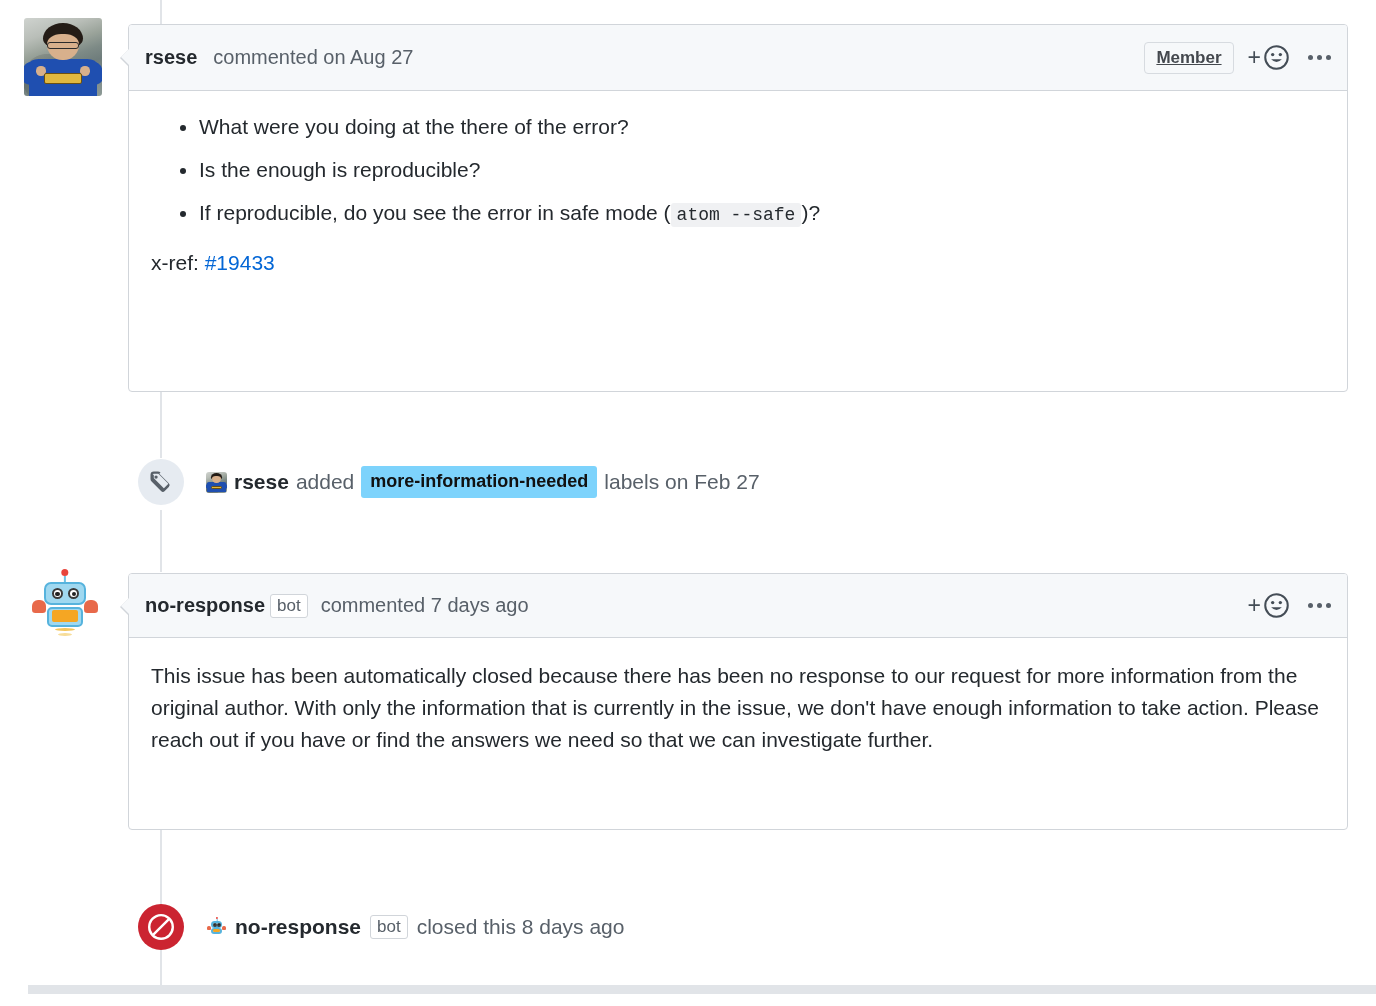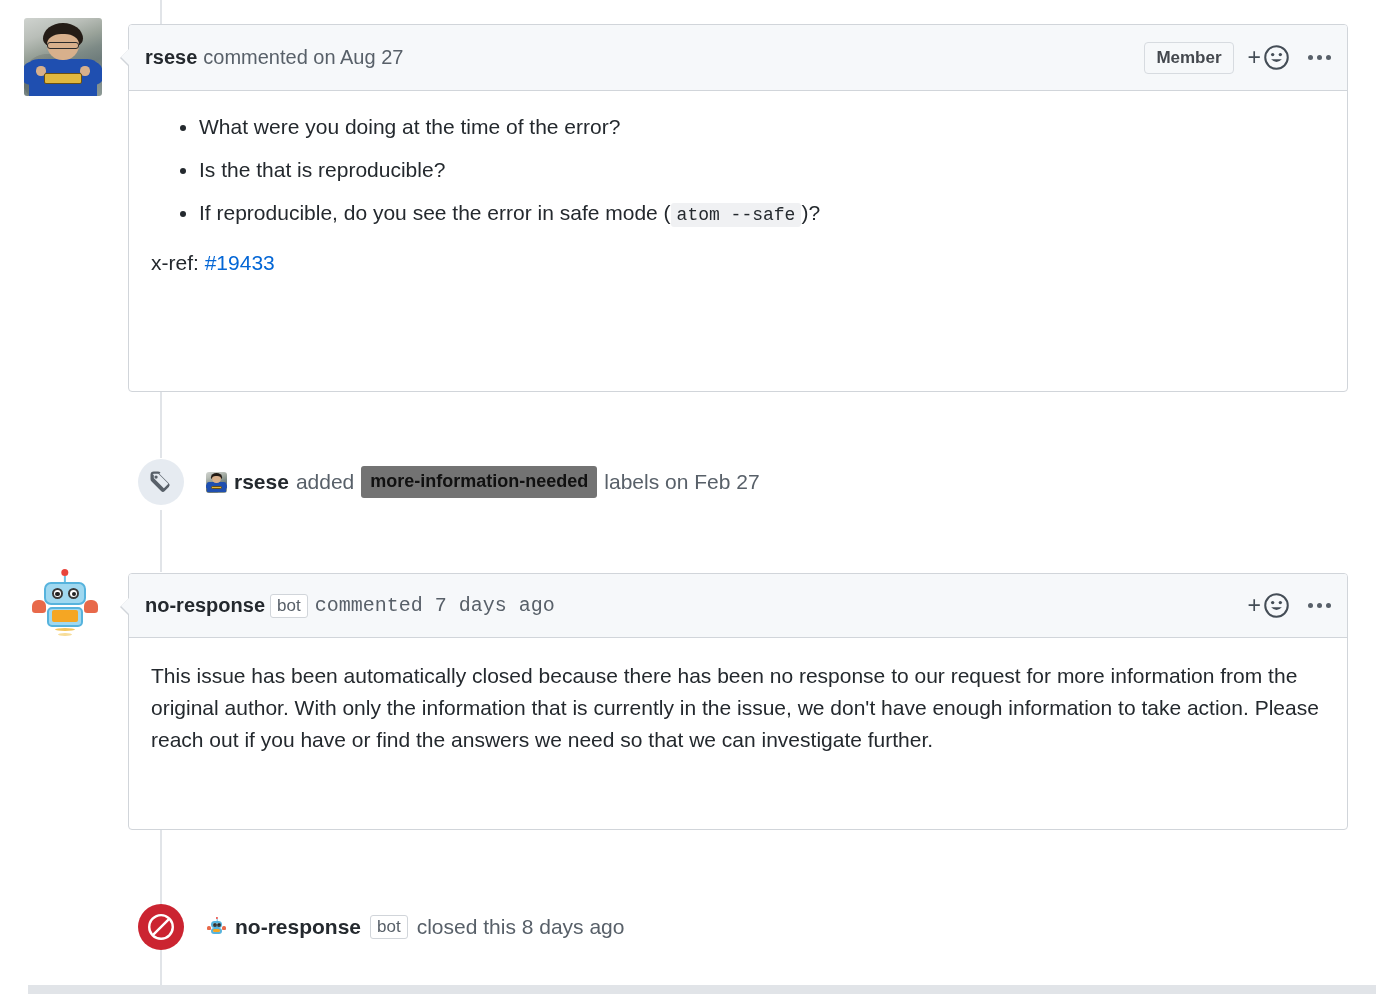--- a/index.html
+++ b/index.html
@@ -84,27 +84,27 @@
     left: -9px; top: 24px;
     border-width: 9px 9px 9px 0;
     border-color: transparent #d1d5da transparent transparent;
   }
   .c-arrow-in {
     left: -8px; top: 24px;
     border-width: 8px 8px 8px 0;
     border-color: transparent #f6f8fa transparent transparent;
   }
   .c-author { font-weight: bold; color: #24292e; font-size: 20px; }
-  .c-meta   { color: #586069; font-size: 20px; margin-left: 6px; }
+  .c-meta   { color: #586069; font-size: 20px; margin-left: 16px; }
   .c-spacer { flex: 1 1 auto; }
 
   .badge-member {
     border: 1px solid #d7dbe0; border-radius: 4px;
     color: #44484e; font-size: 17px; font-weight: bold;
-    padding: 5px 11px; background: #f6f8fa;
+    padding: 5px 11px; background: #f6f8fa; text-decoration: underline;
   }
   .badge-bot {
     border: 1px solid #d1d5da; border-radius: 3px;
     color: #586069; font-size: 17px; font-weight: normal;
     padding: 1px 6px; margin: 0 5px; background: #ffffff;
     display: inline-block; vertical-align: 2px;
   }
 
   .hdr-actions { display: flex; align-items: center; gap: 18px; margin-left: 14px; }
   .react-btn { display: flex; align-items: center; color: #586069; }
@@ -197,22 +197,22 @@
         </div>
         <div class="kebab">
           <i></i>
           <i></i>
           <i></i>
         </div>
       </div>
     </div>
     <div class="comment-body">
       <ul>
-        <li>What were you doing at the time of the error?</li>
-        <li>Is the that is reproducible?</li>
+        <li>What were you doing at the there of the error?</li>
+        <li>Is the enough is reproducible?</li>
         <li><span>If reproducible, do you see the error in safe mode (</span><code class="inline">atom --safe</code><span>)?</span></li>
       </ul>
       <p><span>x-ref: </span><a class="xref" href="#">#19433</a></p>
     </div>
   </div>
 
   <div class="event" style="left:138px; top:459px;">
     <div class="event-badge">
       <svg width="24" height="24" viewBox="0 0 16 16">
         <path fill="#586069" d="M7.685 1.72a2.49 2.49 0 0 0-1.76-.726H3.25A2.25 2.25 0 0 0 1 3.245v2.679c0 .66.262 1.292.73 1.757l6.31 6.31a1.75 1.75 0 0 0 2.474 0l2.678-2.678a1.75 1.75 0 0 0 0-2.475l-6.31-6.31zM2.5 3.245a.75.75 0 0 1 .75-.75h2.675c.199 0 .39.079.53.22l6.31 6.31a.25.25 0 0 1 0 .354l-2.678 2.678a.25.25 0 0 1-.354 0l-6.31-6.31a.75.75 0 0 1-.22-.53V3.245z"></path>
@@ -225,21 +225,21 @@
           <div class="ap-armL"></div>
             <div class="ap-armR"></div>
           <div class="ap-body"></div>
           <div class="ap-logo"></div>
           <div class="ap-hair"></div>
           <div class="ap-face"></div>
         </div>
       </span>
       <strong>rsese</strong>
       <span>added</span>
-      <span class="label-chip" style="background:#737373; color:#111111;">more-information-needed</span>
+      <span class="label-chip" style="background:#7dd3fc; color:#111111;">more-information-needed</span>
       <span>labels on Feb 27</span>
     </div>
   </div>
 
   <div class="avatar-lg" style="left:28px; top:566px; width:74px; height:74px;">
     <div class="robot">
       <div class="r-ant"></div>
         <div class="r-antst"></div>
       <div class="r-armL"></div>
         <div class="r-armR"></div>
@@ -254,21 +254,21 @@
         <div class="r-jetB"></div>
     </div>
   </div>
 
   <div class="comment" style="left:128px; top:573px; width:1220px; height:257px;">
     <div class="comment-header" style="height:64px;">
       <div class="c-arrow-out"></div>
       <div class="c-arrow-in"></div>
       <span class="c-author">no-response</span>
       <span class="badge-bot">bot</span>
-      <span class="c-meta" style="margin-left:2px;font-family:Liberation Mono, monospace;">commented 7 days ago</span>
+      <span class="c-meta" style="margin-left:8px;">commented 7 days ago</span>
       <span class="c-spacer"></span>
       <div class="hdr-actions">
         <div class="react-btn">
           <span class="plus-sign">+</span>
           <svg width="27" height="27" viewBox="0 0 24 24">
             <circle cx="12" cy="12" r="10" fill="none" stroke="#444d56" stroke-width="1.8"></circle>
             <circle cx="8.6" cy="9.4" r="1.5" fill="#444d56"></circle>
             <circle cx="15.4" cy="9.4" r="1.5" fill="#444d56"></circle>
             <path d="M7.2 13.6 Q12 18.4 16.8 13.6 Z" fill="#444d56"></path>
           </svg>

